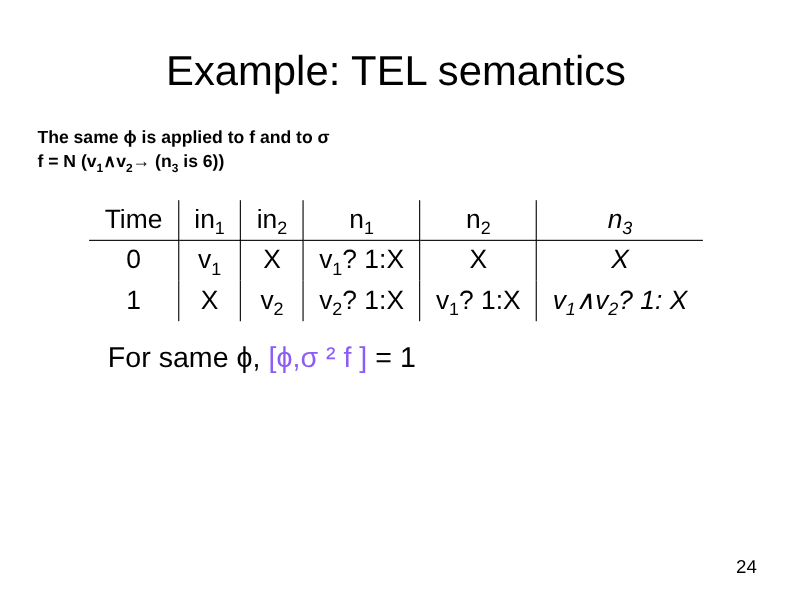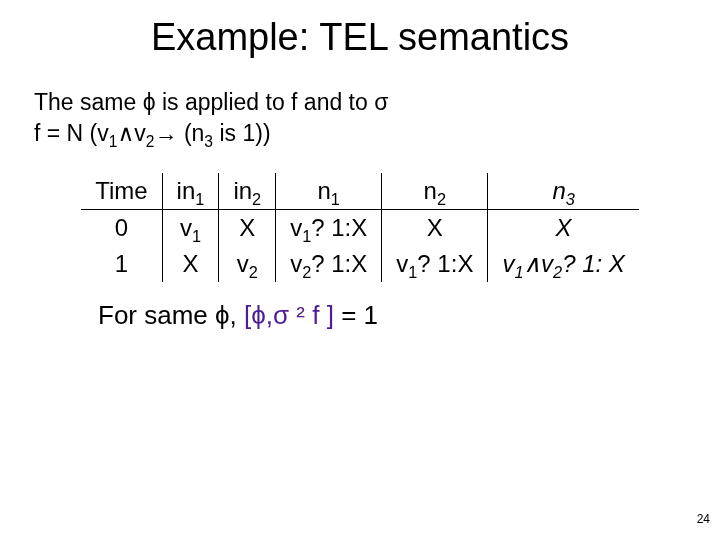--- a/index.html
+++ b/index.html
@@ -7,32 +7,33 @@
     padding: 0;
     width: 720px;
     height: 540px;
     background: #fff;
     font-family: Arial, Helvetica, sans-serif;
     color: #000;
     position: relative;
     box-sizing: border-box;
   }
   .slide {
-    padding: 12px 28px 0 28px;
+    padding: 40px 28px 0 28px;
   }
   .title {
     font-size: 38px;
     text-align: center;
     margin: 4px 0 28px 0;
     font-weight: normal;
   }
   .body-text {
-    font-size: 23px;
+    font-size: 16px;
     line-height: 1.35;
     margin: 0 6px 24px 6px;
+    font-weight: bold;
   }
   .body-text .line {
     display: block;
   }
   table.sem {
     border-collapse: collapse;
     margin: 0 auto 18px auto;
     font-size: 24px;
   }
   table.sem th, table.sem td {
@@ -53,42 +54,42 @@
   table.sem td:last-child,
   table.sem th:last-child {
     border-right: none;
     font-style: italic;
   }
   .footer-line {
     font-size: 26px;
     margin-left: 70px;
     margin-top: 10px;
   }
-  .red { color: #4c1d95; }
+  .red { color: #8b5cf6; }
   .page-num {
     position: absolute;
-    right: 10px;
+    right: 32px;
     bottom: 14px;
-    font-size: 12px;
+    font-size: 17px;
   }
   sub { font-size: 0.68em; vertical-align: sub; line-height: 0; }
 </style>
 </head>
 <body>
 
 <div class="slide">
 
   <div class="title">Example: TEL semantics</div>
 
   <div class="body-text">
     <span class="line">
       <span>The same </span><span>ϕ</span><span> is applied to f and to </span><span>σ</span>
     </span>
     <span class="line">
-      <span>f = N (v</span><sub>1</sub><span>∧</span><span>v</span><sub>2</sub><span>→</span><span> (n</span><sub>3</sub><span> is 1))</span>
+      <span>f = N (v</span><sub>1</sub><span>∧</span><span>v</span><sub>2</sub><span>→</span><span> (n</span><sub>3</sub><span> is 6))</span>
     </span>
   </div>
 
   <table class="sem">
     <tbody>
         <tr>
       <th>Time</th>
       <th><span>in</span><sub>1</sub></th>
       <th><span>in</span><sub>2</sub></th>
       <th><span>n</span><sub>1</sub></th>

